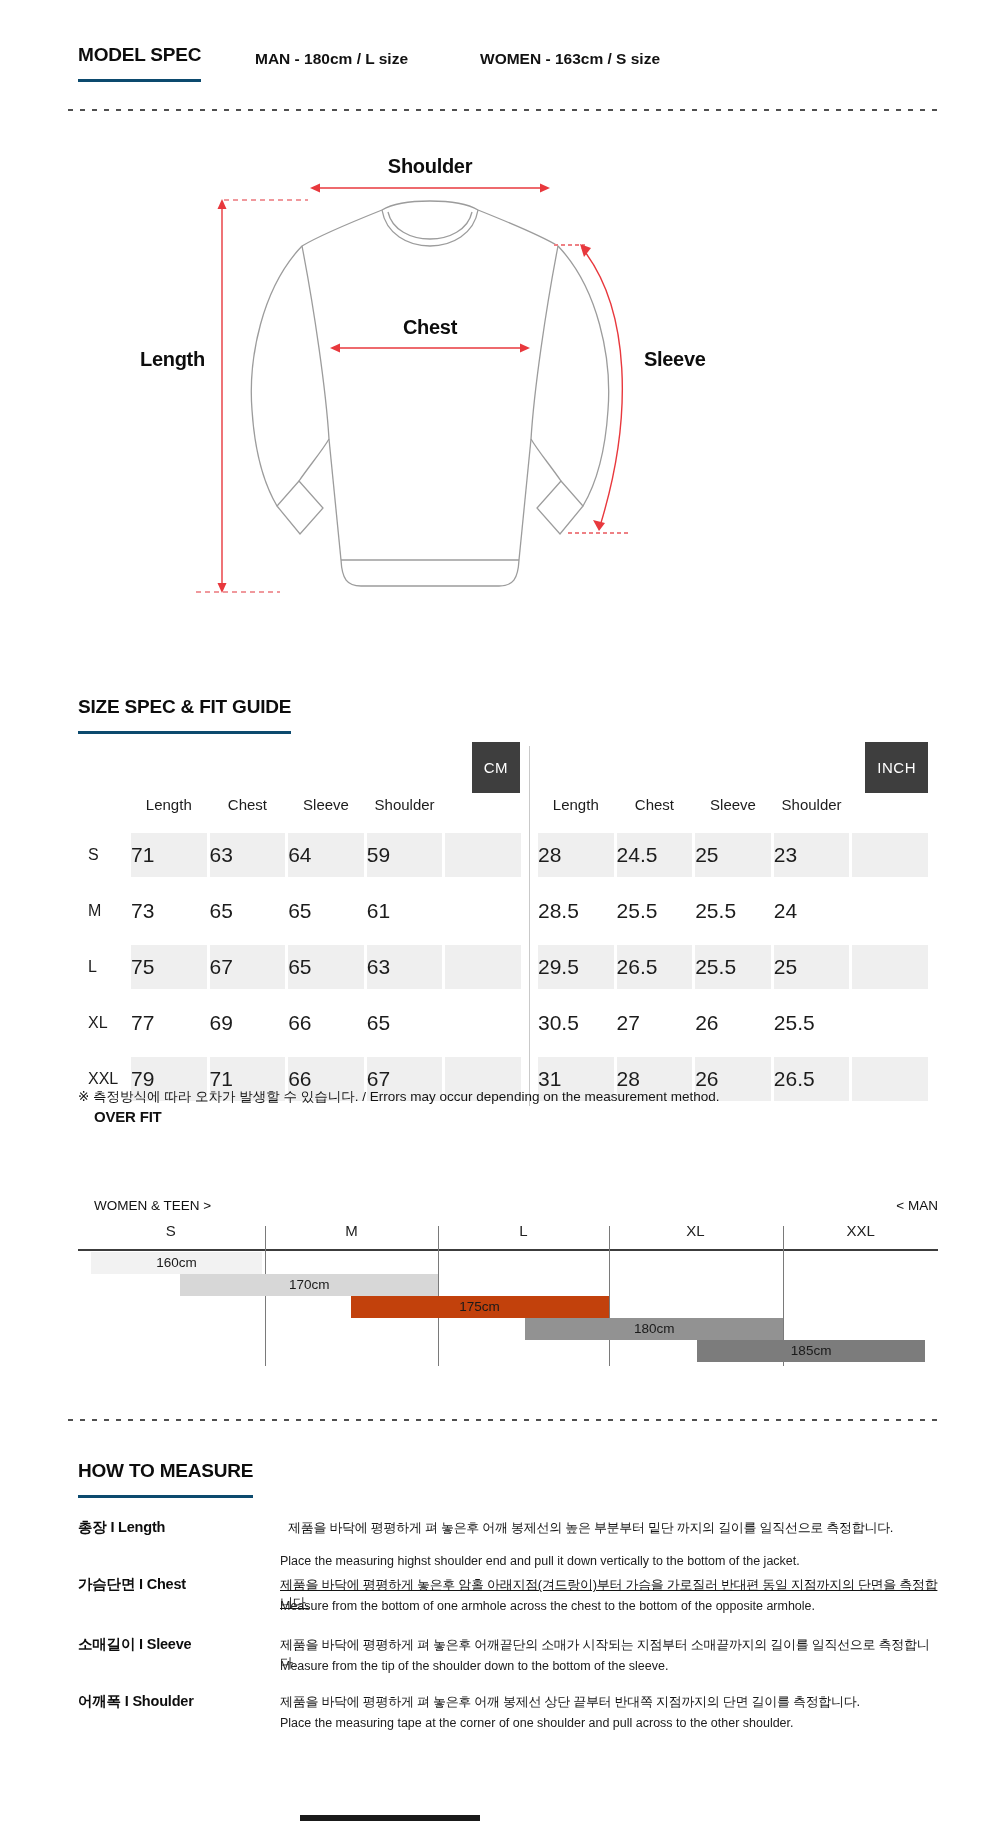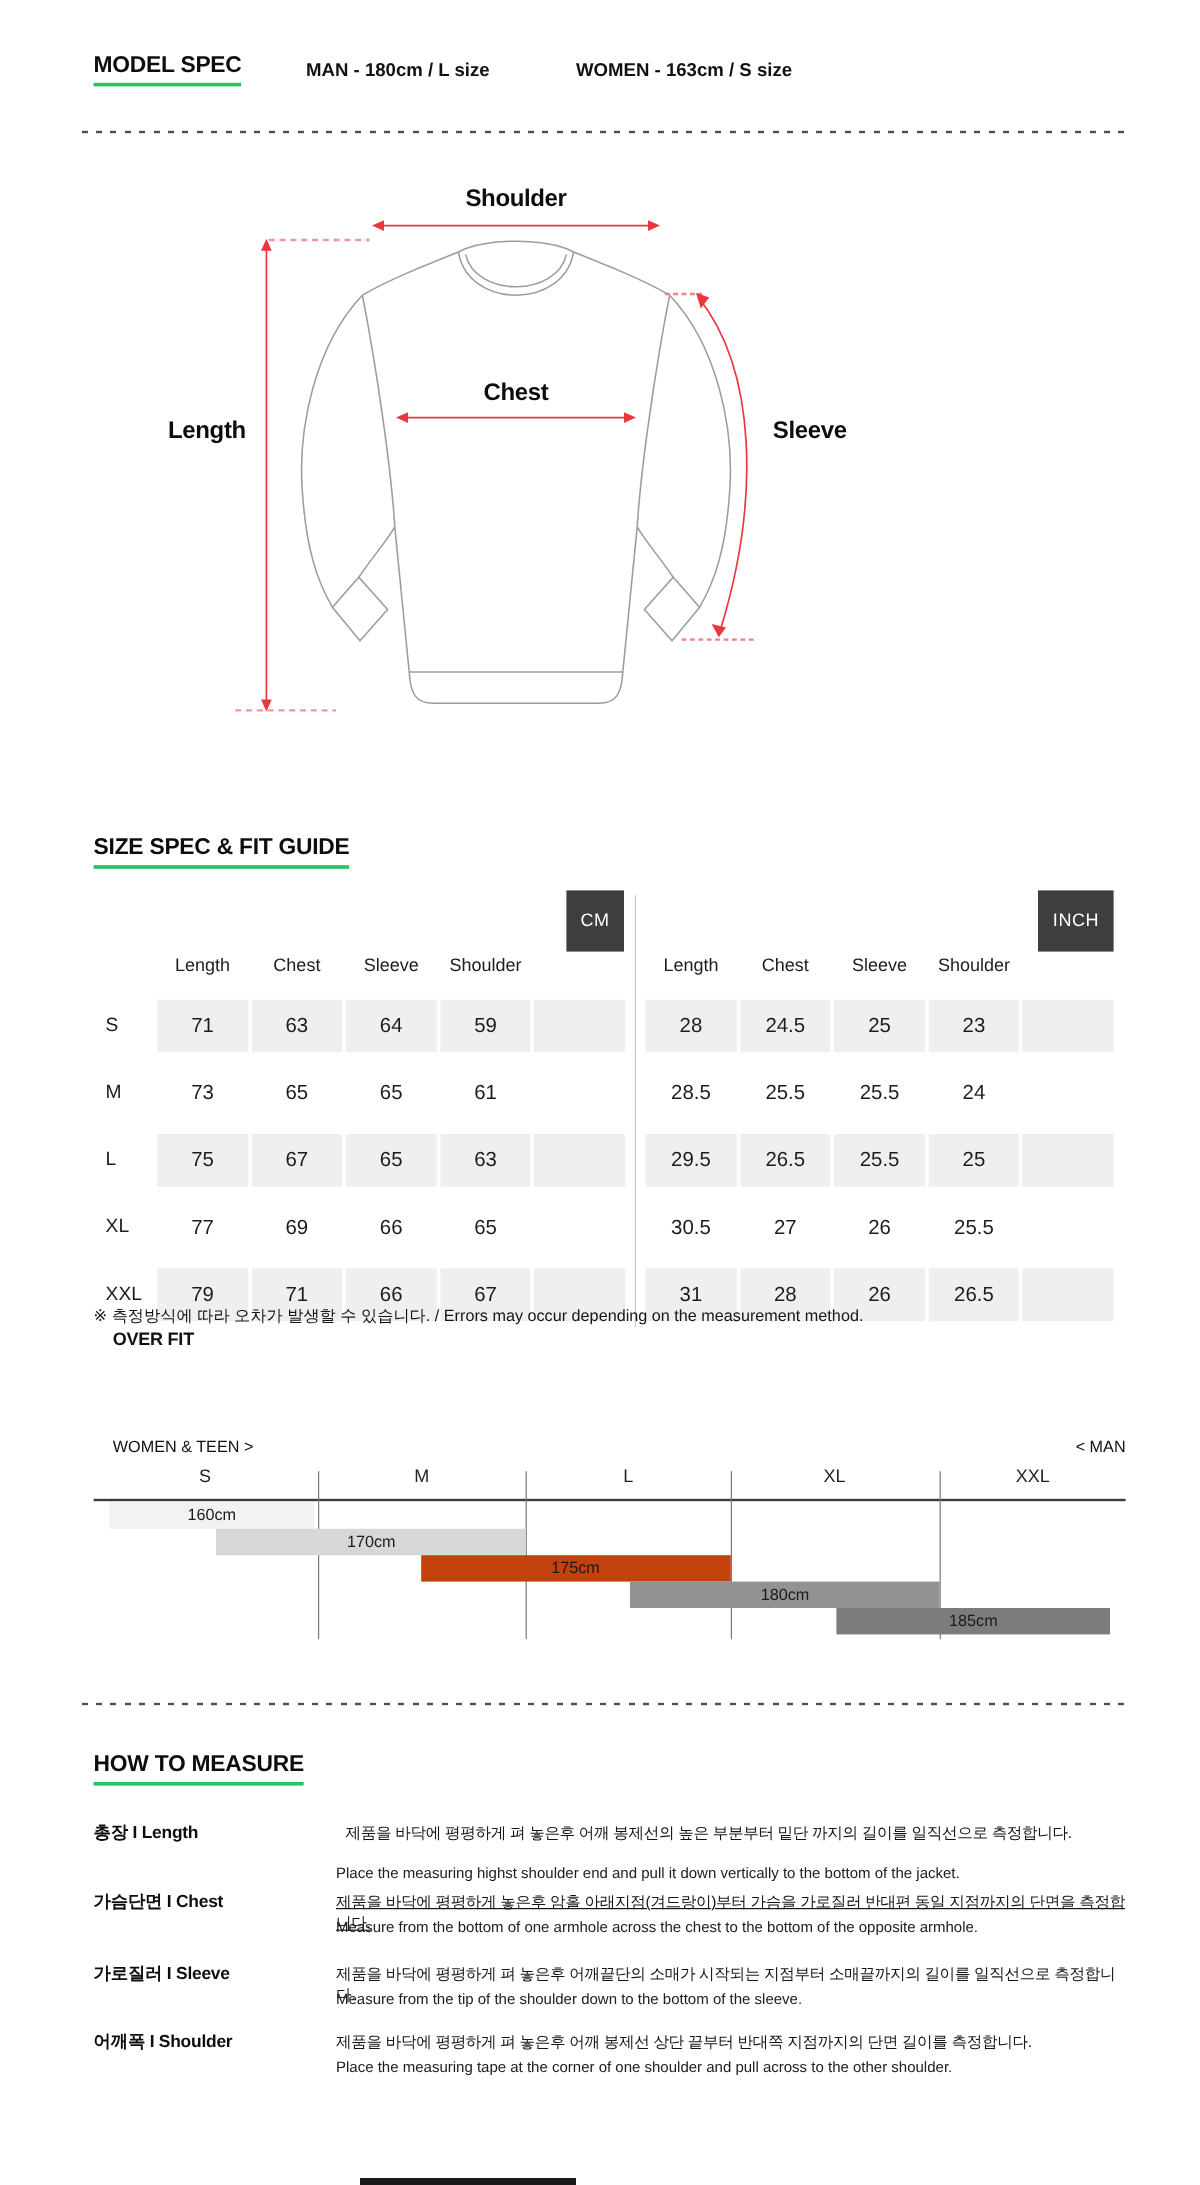--- a/index.html
+++ b/index.html
@@ -4,35 +4,35 @@
 <style>
   html,body{margin:0;padding:0;background:#ffffff;}
   #page{
     position:relative;width:1000px;height:1821px;background:#ffffff;overflow:hidden;
     font-family:"Liberation Sans","DejaVu Sans",sans-serif;color:#111;
   }
   .abs{position:absolute;}
   .b{font-weight:bold;}
   .heading{
     font-size:19px;font-weight:bold;letter-spacing:-0.2px;color:#0d0d0d;
-    border-bottom:3px solid #22c55e;padding-bottom:3px;display:inline-block;
+    border-bottom:3px solid #0c4a6e;padding-bottom:13px;display:inline-block;
   }
   .dashline{
     height:2px;
     background:repeating-linear-gradient(90deg,#4f4f4f 0 5px,transparent 5px 12px);
   }
   .diagram-label{font-size:20px;font-weight:bold;letter-spacing:-0.3px;color:#0d0d0d;}
   .unit-badge{
     background:#3e3e3e;color:#ffffff;font-size:15px;letter-spacing:0.5px;
     padding:17px 12px;display:inline-block;
   }
   
   .size-grid{display:grid;column-gap:3px;row-gap:12px;}
   .size-grid .cell{
-    height:44px;line-height:44px;text-align:center;font-size:17px;color:#1c1c1c;
+    height:44px;line-height:44px;text-align:left;font-size:21px;color:#1c1c1c;
   }
   .size-grid .rowlabel{
     height:44px;line-height:44px;text-align:left;padding-left:10px;font-size:16px;color:#1c1c1c;
   }
   .cell.shade{background:#efefef;}
   .hdr-grid{display:grid;column-gap:3px;}
   .hdr-grid .hcell{text-align:center;font-size:15px;color:#1c1c1c;}
   .tbl-divider{width:1px;background:#c9c9c9;}
   
   #fit-chart{position:absolute;left:78px;top:1222px;width:860px;height:146px;}
@@ -256,21 +256,21 @@
   </div>
 
   <div class="abs htm-term" style="left:78px;top:1518px;">총장 I Length</div>
   <div class="abs htm-kr" style="left:288px;top:1519px;width:660px;">제품을 바닥에 평평하게 펴 놓은후 어깨 봉제선의 높은 부분부터 밑단 까지의 길이를 일직선으로 측정합니다.</div>
   <div class="abs htm-en" style="left:280px;top:1554px;width:660px;">Place the measuring highst shoulder end and pull it down vertically to the bottom of the jacket.</div>
 
   <div class="abs htm-term" style="left:78px;top:1575px;">가슴단면 I Chest</div>
   <div class="abs htm-kr" style="left:280px;top:1576px;width:660px;text-decoration:underline;">제품을 바닥에 평평하게 놓은후 암홀 아래지점(겨드랑이)부터 가슴을 가로질러 반대편 동일 지점까지의 단면을 측정합니다.</div>
   <div class="abs htm-en" style="left:280px;top:1599px;width:660px;">Measure from the bottom of one armhole across the chest to the bottom of the opposite armhole.</div>
 
-  <div class="abs htm-term" style="left:78px;top:1635px;">가로질러 I Sleeve</div>
+  <div class="abs htm-term" style="left:78px;top:1635px;">소매길이 I Sleeve</div>
   <div class="abs htm-kr" style="left:280px;top:1636px;width:660px;">제품을 바닥에 평평하게 펴 놓은후 어깨끝단의 소매가 시작되는 지점부터 소매끝까지의 길이를 일직선으로 측정합니다.</div>
   <div class="abs htm-en" style="left:280px;top:1659px;width:660px;">Measure from the tip of the shoulder down to the bottom of the sleeve.</div>
 
   <div class="abs htm-term" style="left:78px;top:1692px;">어깨폭 I Shoulder</div>
   <div class="abs htm-kr" style="left:280px;top:1693px;width:660px;">제품을 바닥에 평평하게 펴 놓은후 어깨 봉제선 상단 끝부터 반대쪽 지점까지의 단면 길이를 측정합니다.</div>
   <div class="abs htm-en" style="left:280px;top:1716px;width:660px;">Place the measuring tape at the corner of one shoulder and pull across to the other shoulder.</div>
 
   <div class="abs" style="left:300px;top:1815px;width:180px;height:6px;background:#1a1a1a;"></div>
 
 </div>

